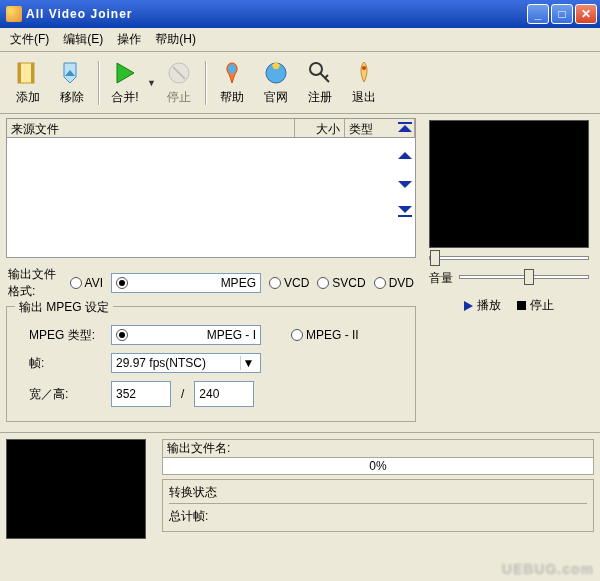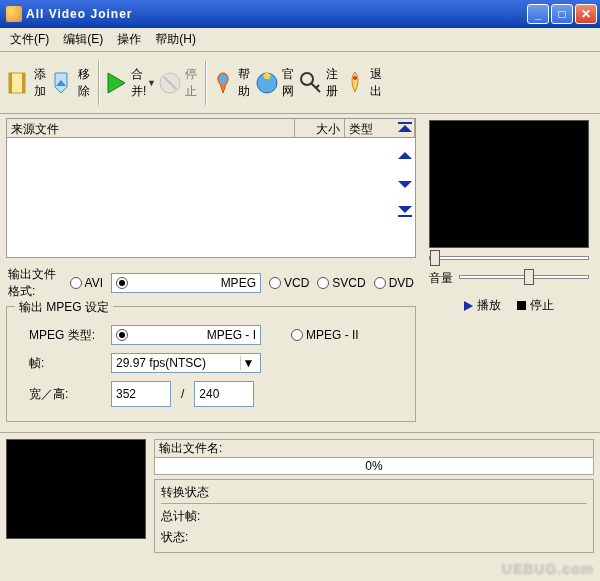--- a/index.html
+++ b/index.html
@@ -13,21 +13,21 @@
 .winbtn.min { background: linear-gradient(#6f9fe8,#3a6ee0); color:#fff;}
 .winbtn.max { background: linear-gradient(#6f9fe8,#3a6ee0); color:#fff;}
 .winbtn.close { background: linear-gradient(#f08b6f,#d9442a); color:#fff;}
 
 
 .menubar { height: 24px; background: #ece9d8; border-bottom: 1px solid #aca899; display: flex; align-items: center; padding: 0 4px; gap: 2px; }
 .menubar span { padding: 2px 6px; }
 
 
 .toolbar { height: 62px; background: #ece9d8; border-bottom: 1px solid #aca899; display: flex; align-items: center; padding: 4px 6px; gap: 0; }
-.tbtn { width: 44px; height: 54px; display: flex; flex-direction: row; align-items: center; justify-content: center; gap: 2px; }
+.tbtn { width: 44px; height: 54px; display: flex; flex-direction: column; align-items: center; justify-content: center; gap: 2px; }
 .tbtn .ticon { width: 28px; height: 28px; display:flex; align-items:center; justify-content:center;}
 .tbtn .tlabel { font-size: 12px; }
 .tsep { width: 1px; height: 44px; background: #aca899; margin: 0 4px; box-shadow: 1px 0 #fff;}
 .tdrop { width: 10px; font-size:9px; color:#333; align-self:flex-start; margin-top:22px;}
 
 
 .mainarea { display: flex; padding: 4px 6px; gap: 8px; }
 .leftcol { flex: 1; }
 .rightcol { width: 170px; display: flex; flex-direction: column; align-items: center; }
 
@@ -61,21 +61,21 @@
 .sliderbox { margin-top: 8px; width: 160px;}
 .slider-track { height: 4px; border: 1px solid #888; background:#fff; position:relative;}
 .slider-thumb { width:10px; height:16px; background:#ece9d8; border:1px solid #555; position:absolute; top:-7px; left:0;}
 .vollabel { margin-top: 4px;}
 .playrow { margin-top: 10px; display:flex; gap:16px;}
 .playbtn { display:inline-flex; align-items:center; gap:4px;}
 .tri-play { width:0;height:0;border-top:5px solid transparent;border-bottom:5px solid transparent;border-left:9px solid #1631a6;}
 .sq-stop { width:9px;height:9px;background:#000;}
 
 
-.bottom { display:flex; padding: 6px; gap: 8px; border-top:1px solid #aca899; margin-top:6px;}
+.bottom { display:flex; padding: 6px; gap: 16px; border-top:1px solid #aca899; margin-top:6px;}
 .thumb { width: 140px; height: 100px; background:#000; border:1px solid #555;}
 .botright { flex:1;}
 .outline { height:18px; border:1px solid #aca899; border-bottom:none; padding:0 4px; display:flex; align-items:center;}
 .progbox { height:18px; border:1px solid #aca899; display:flex; align-items:center; justify-content:center; background:#fff;}
 .statbox { border:1px solid #aca899; margin-top:4px; padding:4px 6px;}
 .statrow { padding:2px 0;}
 .stathdr { border-bottom:1px solid #aca899; padding-bottom:2px; margin-bottom:2px;}
 
 
 .watermark { position:fixed; right:6px; bottom:4px; color: rgba(255,255,255,.35); font-size:14px; font-weight: bold; letter-spacing:1px; text-shadow: 0 0 2px rgba(0,0,0,.3);}
@@ -289,18 +289,17 @@
 <div class="bottom">
   <div class="thumb"></div>
   <div class="botright">
     <div class="outline">输出文件名:</div>
     <div class="progbox">
         <span>0%</span>
       </div>
     <div class="statbox">
       <div class="stathdr">转换状态</div>
       <div class="statrow">总计帧:</div>
-      <div class="statrow">状态:</div>
     </div>
   </div>
 </div>
 
 <div class="watermark">UEBUG.com</div>
 
 </body></html>

